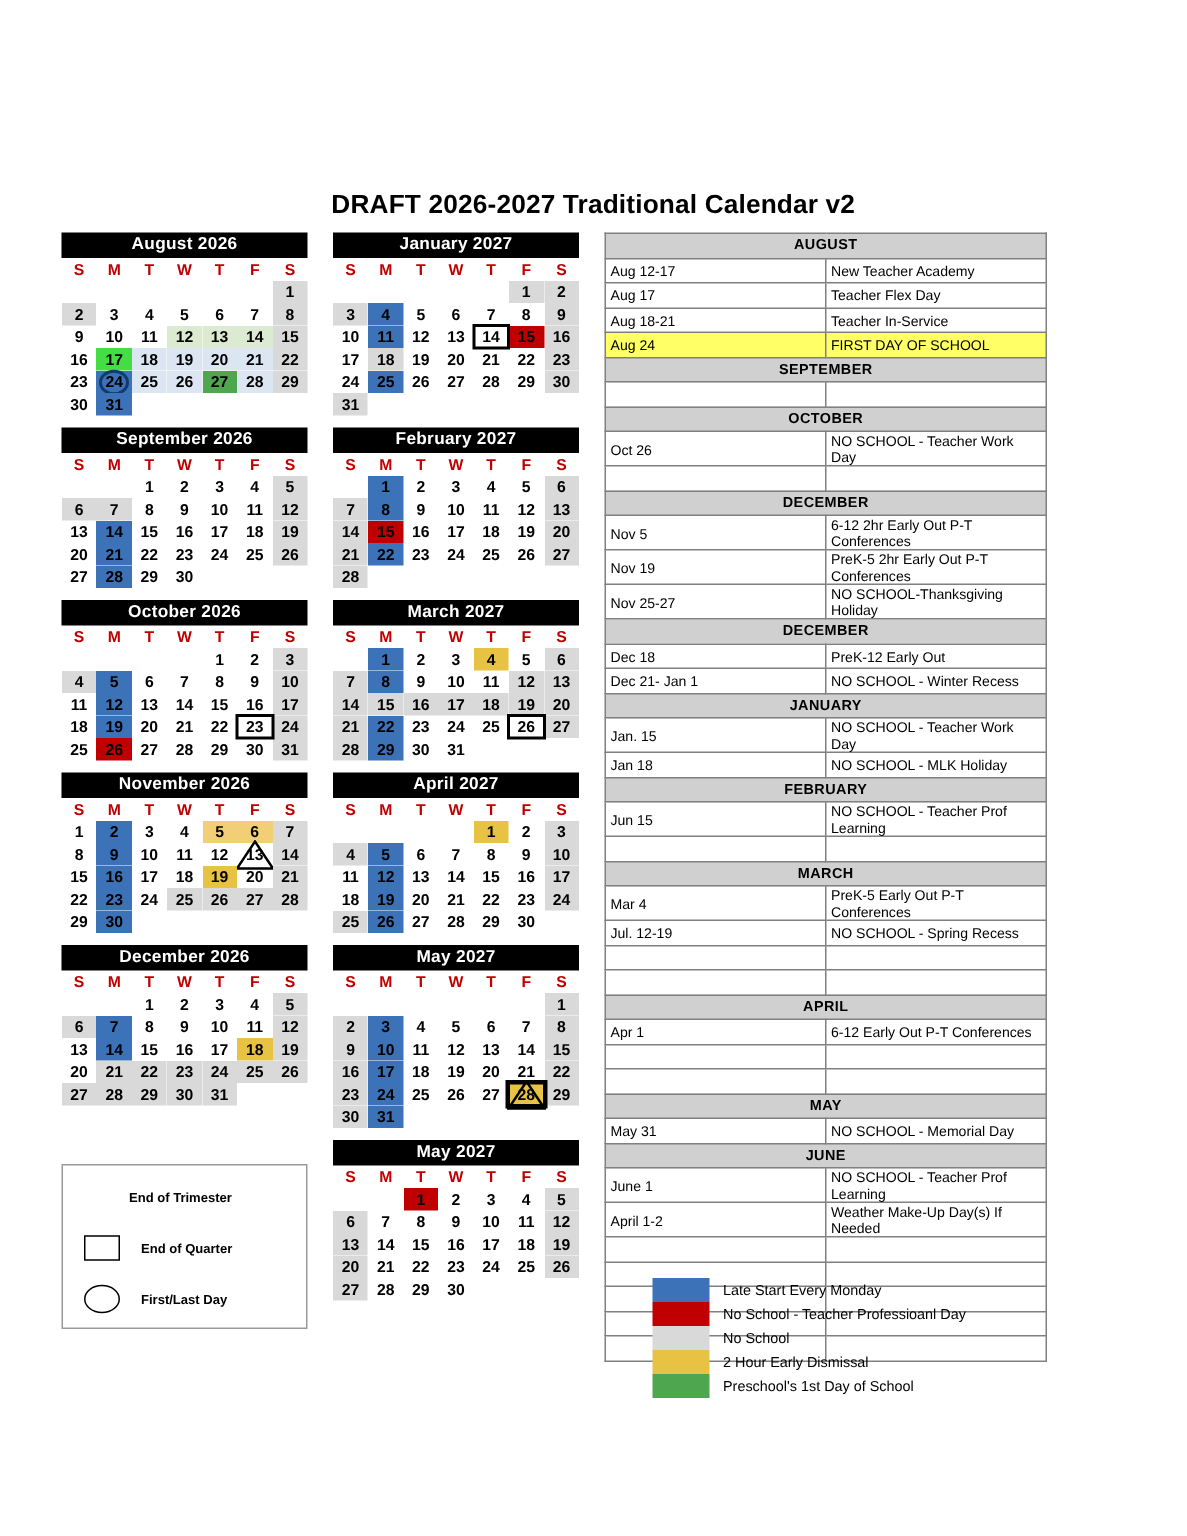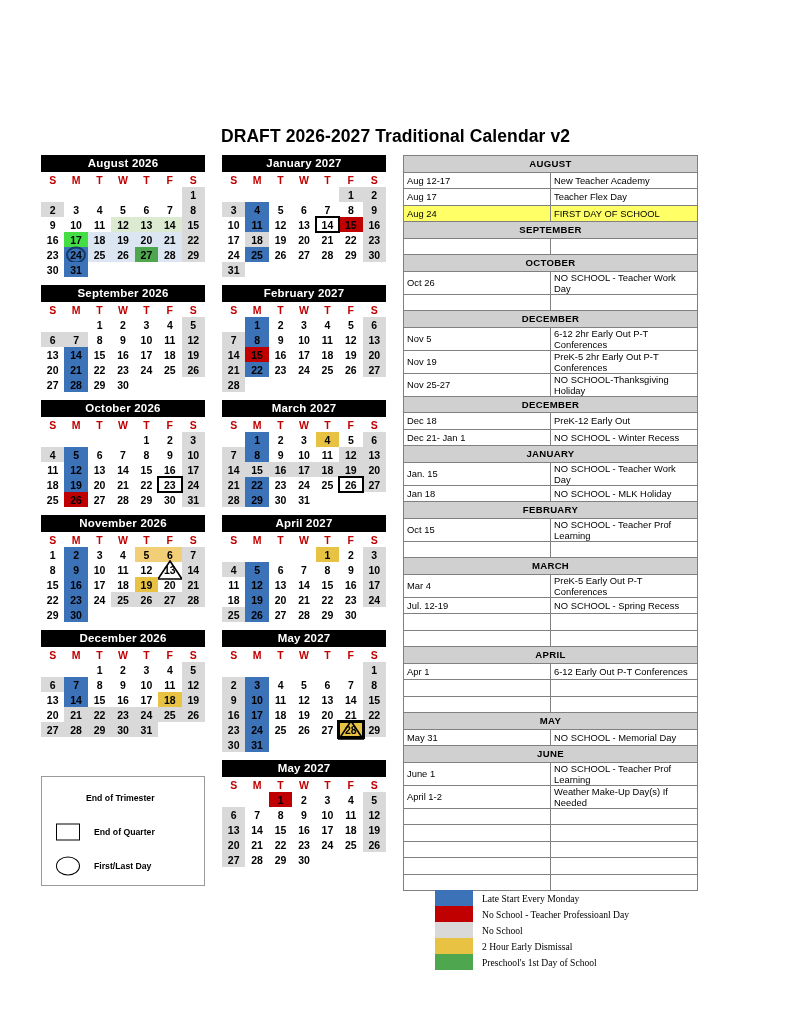--- a/index.html
+++ b/index.html
@@ -141,23 +141,22 @@
     font-weight: bold;
     font-size: 9.6px;
     letter-spacing: .3px;
   }
   #events tr.hl td { background: #ffff66; }
   #events tr.blank td { height: 16.5px; }
 
   
   #color-legend {
     position: absolute;
-    left: 435px; top: 890px;
+    left: 435px; top: 852px;
     width: 260px;
-    font-family: Liberation Serif, serif;
   }
   .cl-row { display: flex; align-items: center; height: 16px; }
   .cl-sw { width: 38px; height: 16px; flex: 0 0 38px; }
   .cl-lb { font-size: 9.6px; margin-left: 9px; }
 </style>
 </head>
 <body>
 
 <div id="page">
 
@@ -916,20 +915,24 @@
           <td colspan="2">AUGUST</td>
         </tr>
         <tr>
           <td class="dcol">Aug 12-17</td>
           <td>New Teacher Academy</td>
         </tr>
         <tr>
           <td class="dcol">Aug 17</td>
           <td>Teacher Flex Day</td>
         </tr>
+        <tr>
+          <td class="dcol">Aug 18-21</td>
+          <td>Teacher In-Service</td>
+        </tr>
         <tr class="hl">
           <td class="dcol">Aug 24</td>
           <td>FIRST DAY OF SCHOOL</td>
         </tr>
         <tr class="mhead">
           <td colspan="2">SEPTEMBER</td>
         </tr>
         <tr class=" blank">
           <td class="dcol"></td>
           <td></td>
@@ -979,21 +982,21 @@
           <td>NO SCHOOL - Teacher Work Day</td>
         </tr>
         <tr>
           <td class="dcol">Jan 18</td>
           <td>NO SCHOOL - MLK Holiday</td>
         </tr>
         <tr class="mhead">
           <td colspan="2">FEBRUARY</td>
         </tr>
         <tr>
-          <td class="dcol">Oct 15</td>
+          <td class="dcol">Jun 15</td>
           <td>NO SCHOOL - Teacher Prof Learning</td>
         </tr>
         <tr class=" blank">
           <td class="dcol"></td>
           <td></td>
         </tr>
         <tr class="mhead">
           <td colspan="2">MARCH</td>
         </tr>
         <tr>

